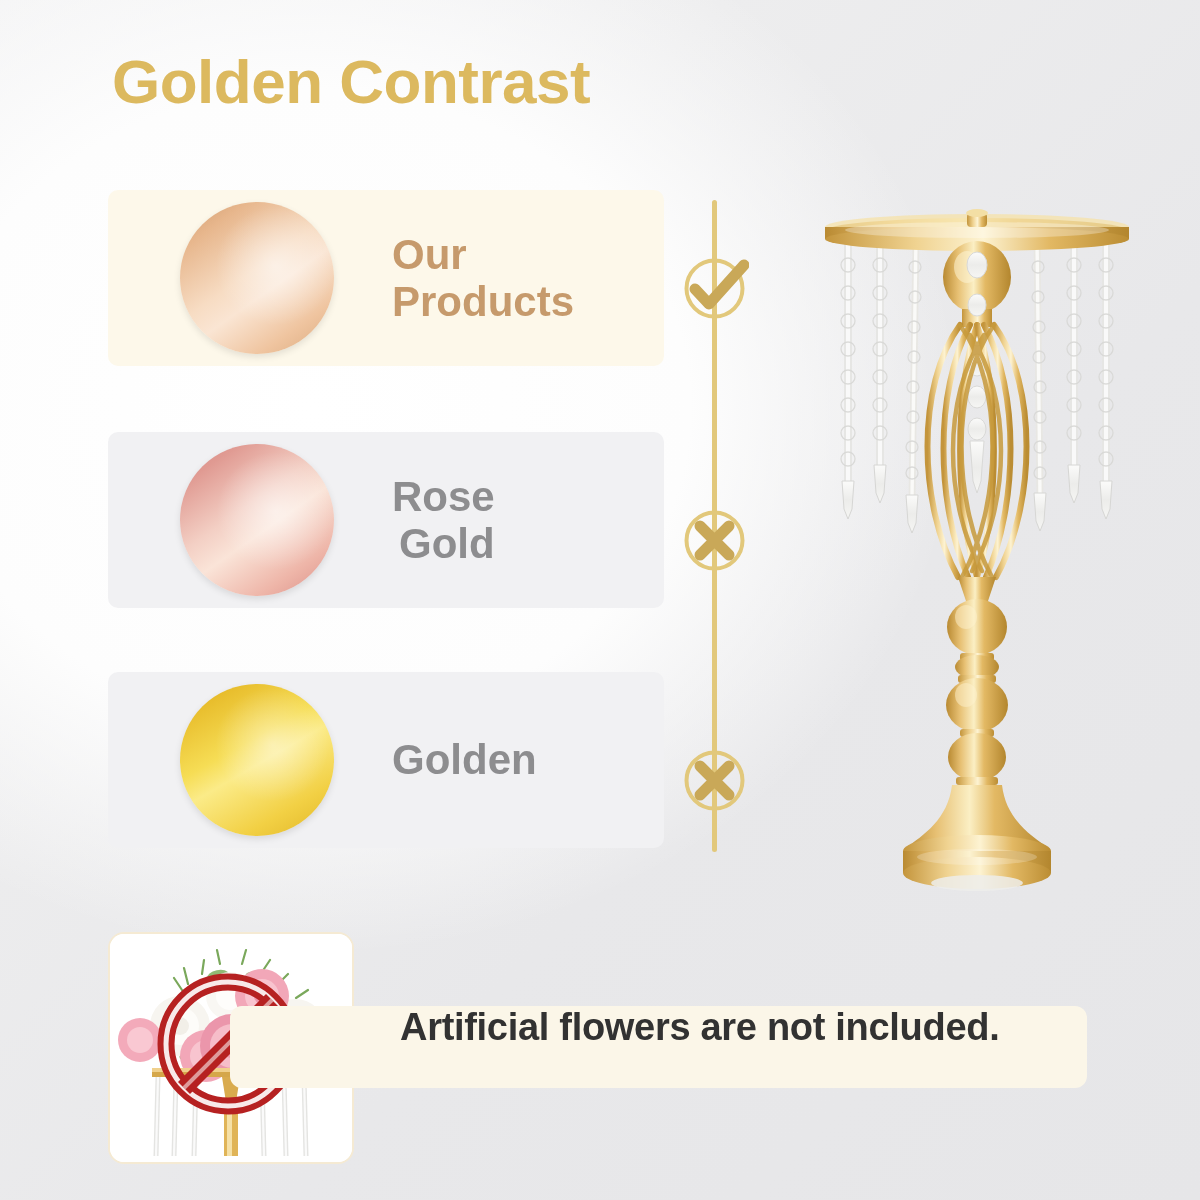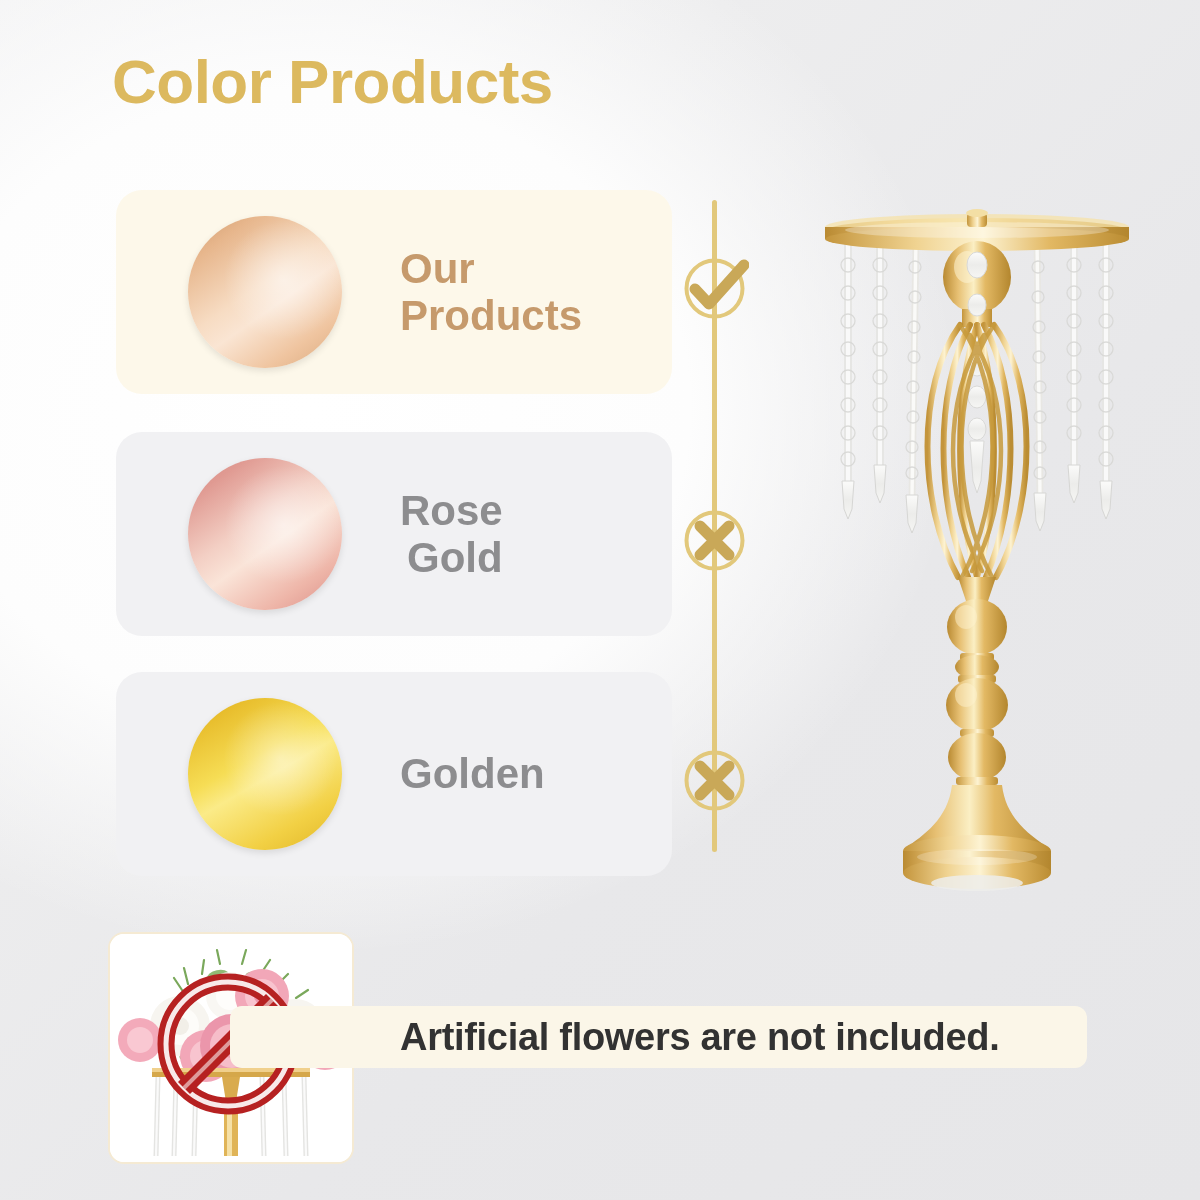--- a/index.html
+++ b/index.html
@@ -32,24 +32,24 @@
     font-size: 62px;
     font-weight: bold;
     letter-spacing: -0.5px;
     color: #dcb95f;
     white-space: nowrap;
   }
 
   
   .card {
     position: absolute;
-    left: 116px;
+    left: 108px;
     width: 556px;
-    height: 204px;
-    border-radius: 26px;
+    height: 176px;
+    border-radius: 10px;
     display: flex;
     align-items: center;
   }
   .card.cream  { background: #fdf8ea; }
   .card.grey   { background: #f1f1f3; }
 
   #card-0 { top: 190px; }
   #card-1 { top: 432px; }
   #card-2 { top: 672px; }
 
@@ -130,41 +130,41 @@
     border-radius: 16px;
     overflow: hidden;
   }
   #thumb svg { display: block; width: 100%; height: 100%; }
 
   #note-banner {
     position: absolute;
     left: 230px;
     top: 1006px;
     width: 857px;
-    height: 62px;
+    height: 82px;
     background: #fbf6e8;
     border-radius: 12px;
     display: flex;
-    align-items: center;
+    align-items: flex-start;
   }
   #note-text {
     margin-left: 170px;
     font-size: 38px;
     font-weight: bold;
     color: #323232;
     letter-spacing: -0.3px;
     white-space: nowrap;
   }
 </style>
 </head>
 <body>
 
 <div id="canvas">
 
-  <div id="title">Color Products</div>
+  <div id="title">Golden Contrast</div>
 
   <div class="card cream" id="card-0">
     <div class="swatch peach"></div>
     <div class="card-label brown">Our
 Products</div>
   </div>
 
   <div class="card grey" id="card-1">
     <div class="swatch rose"></div>
     <div class="card-label grey">Rose

